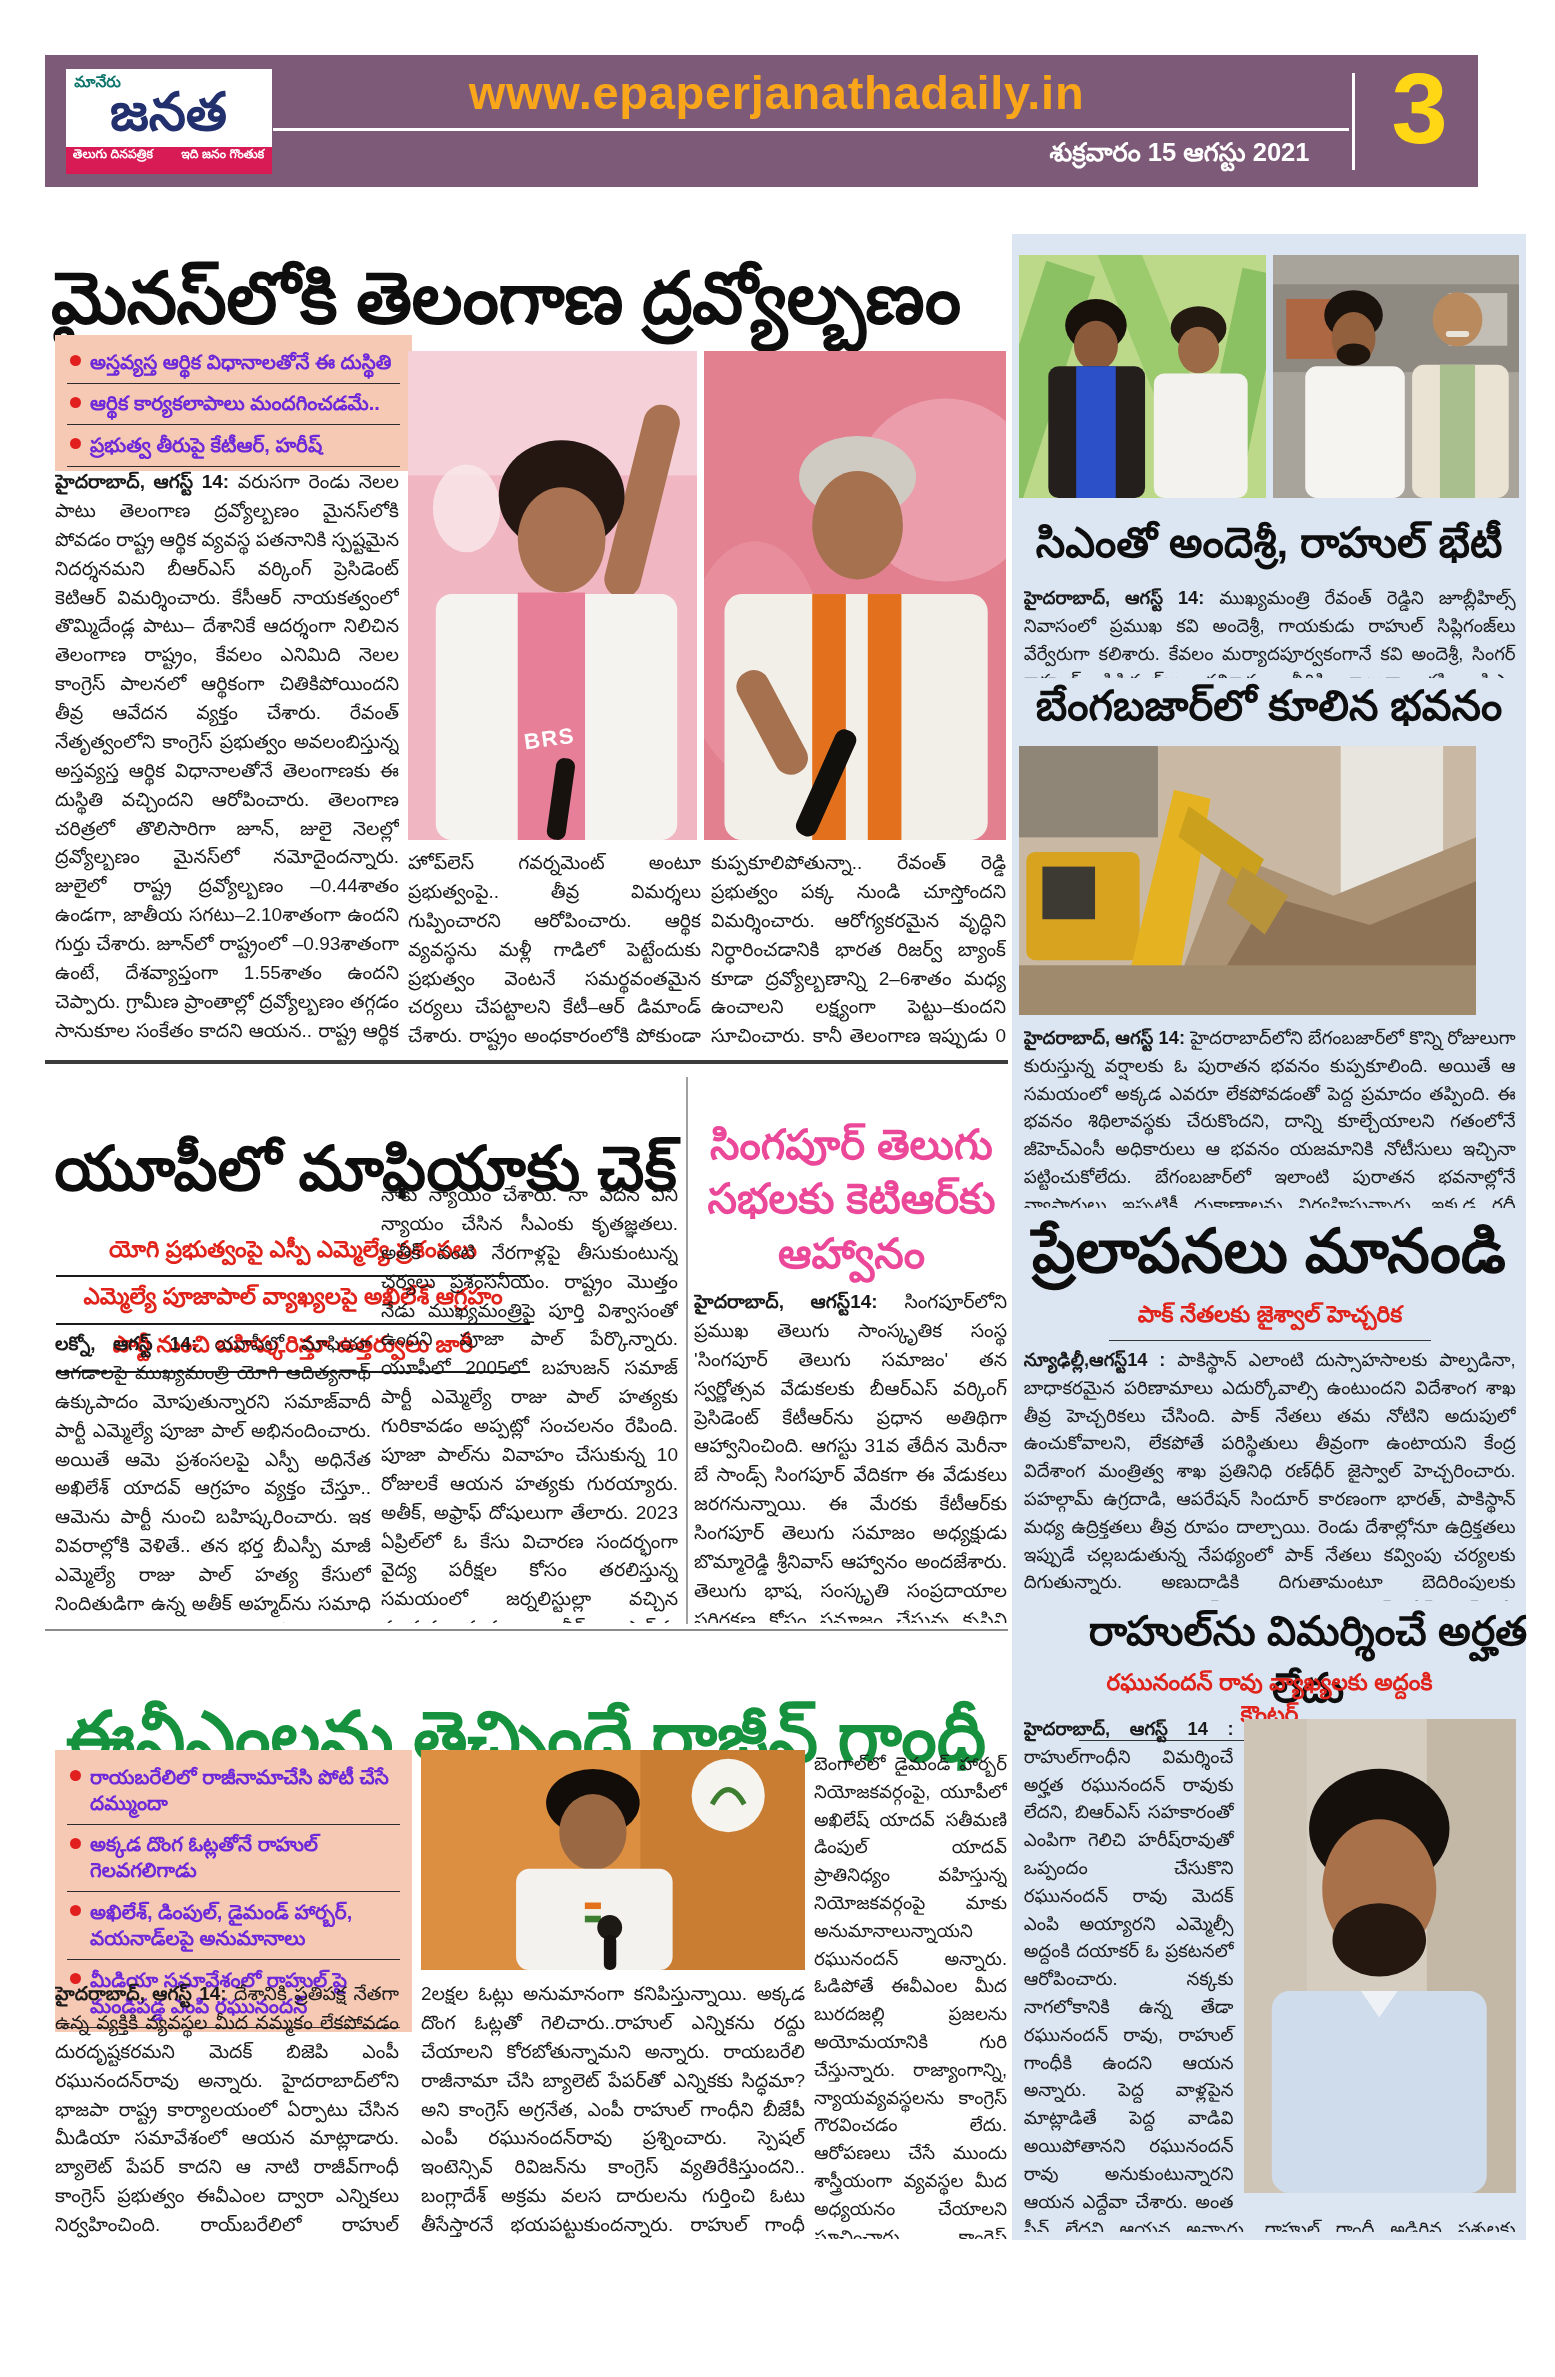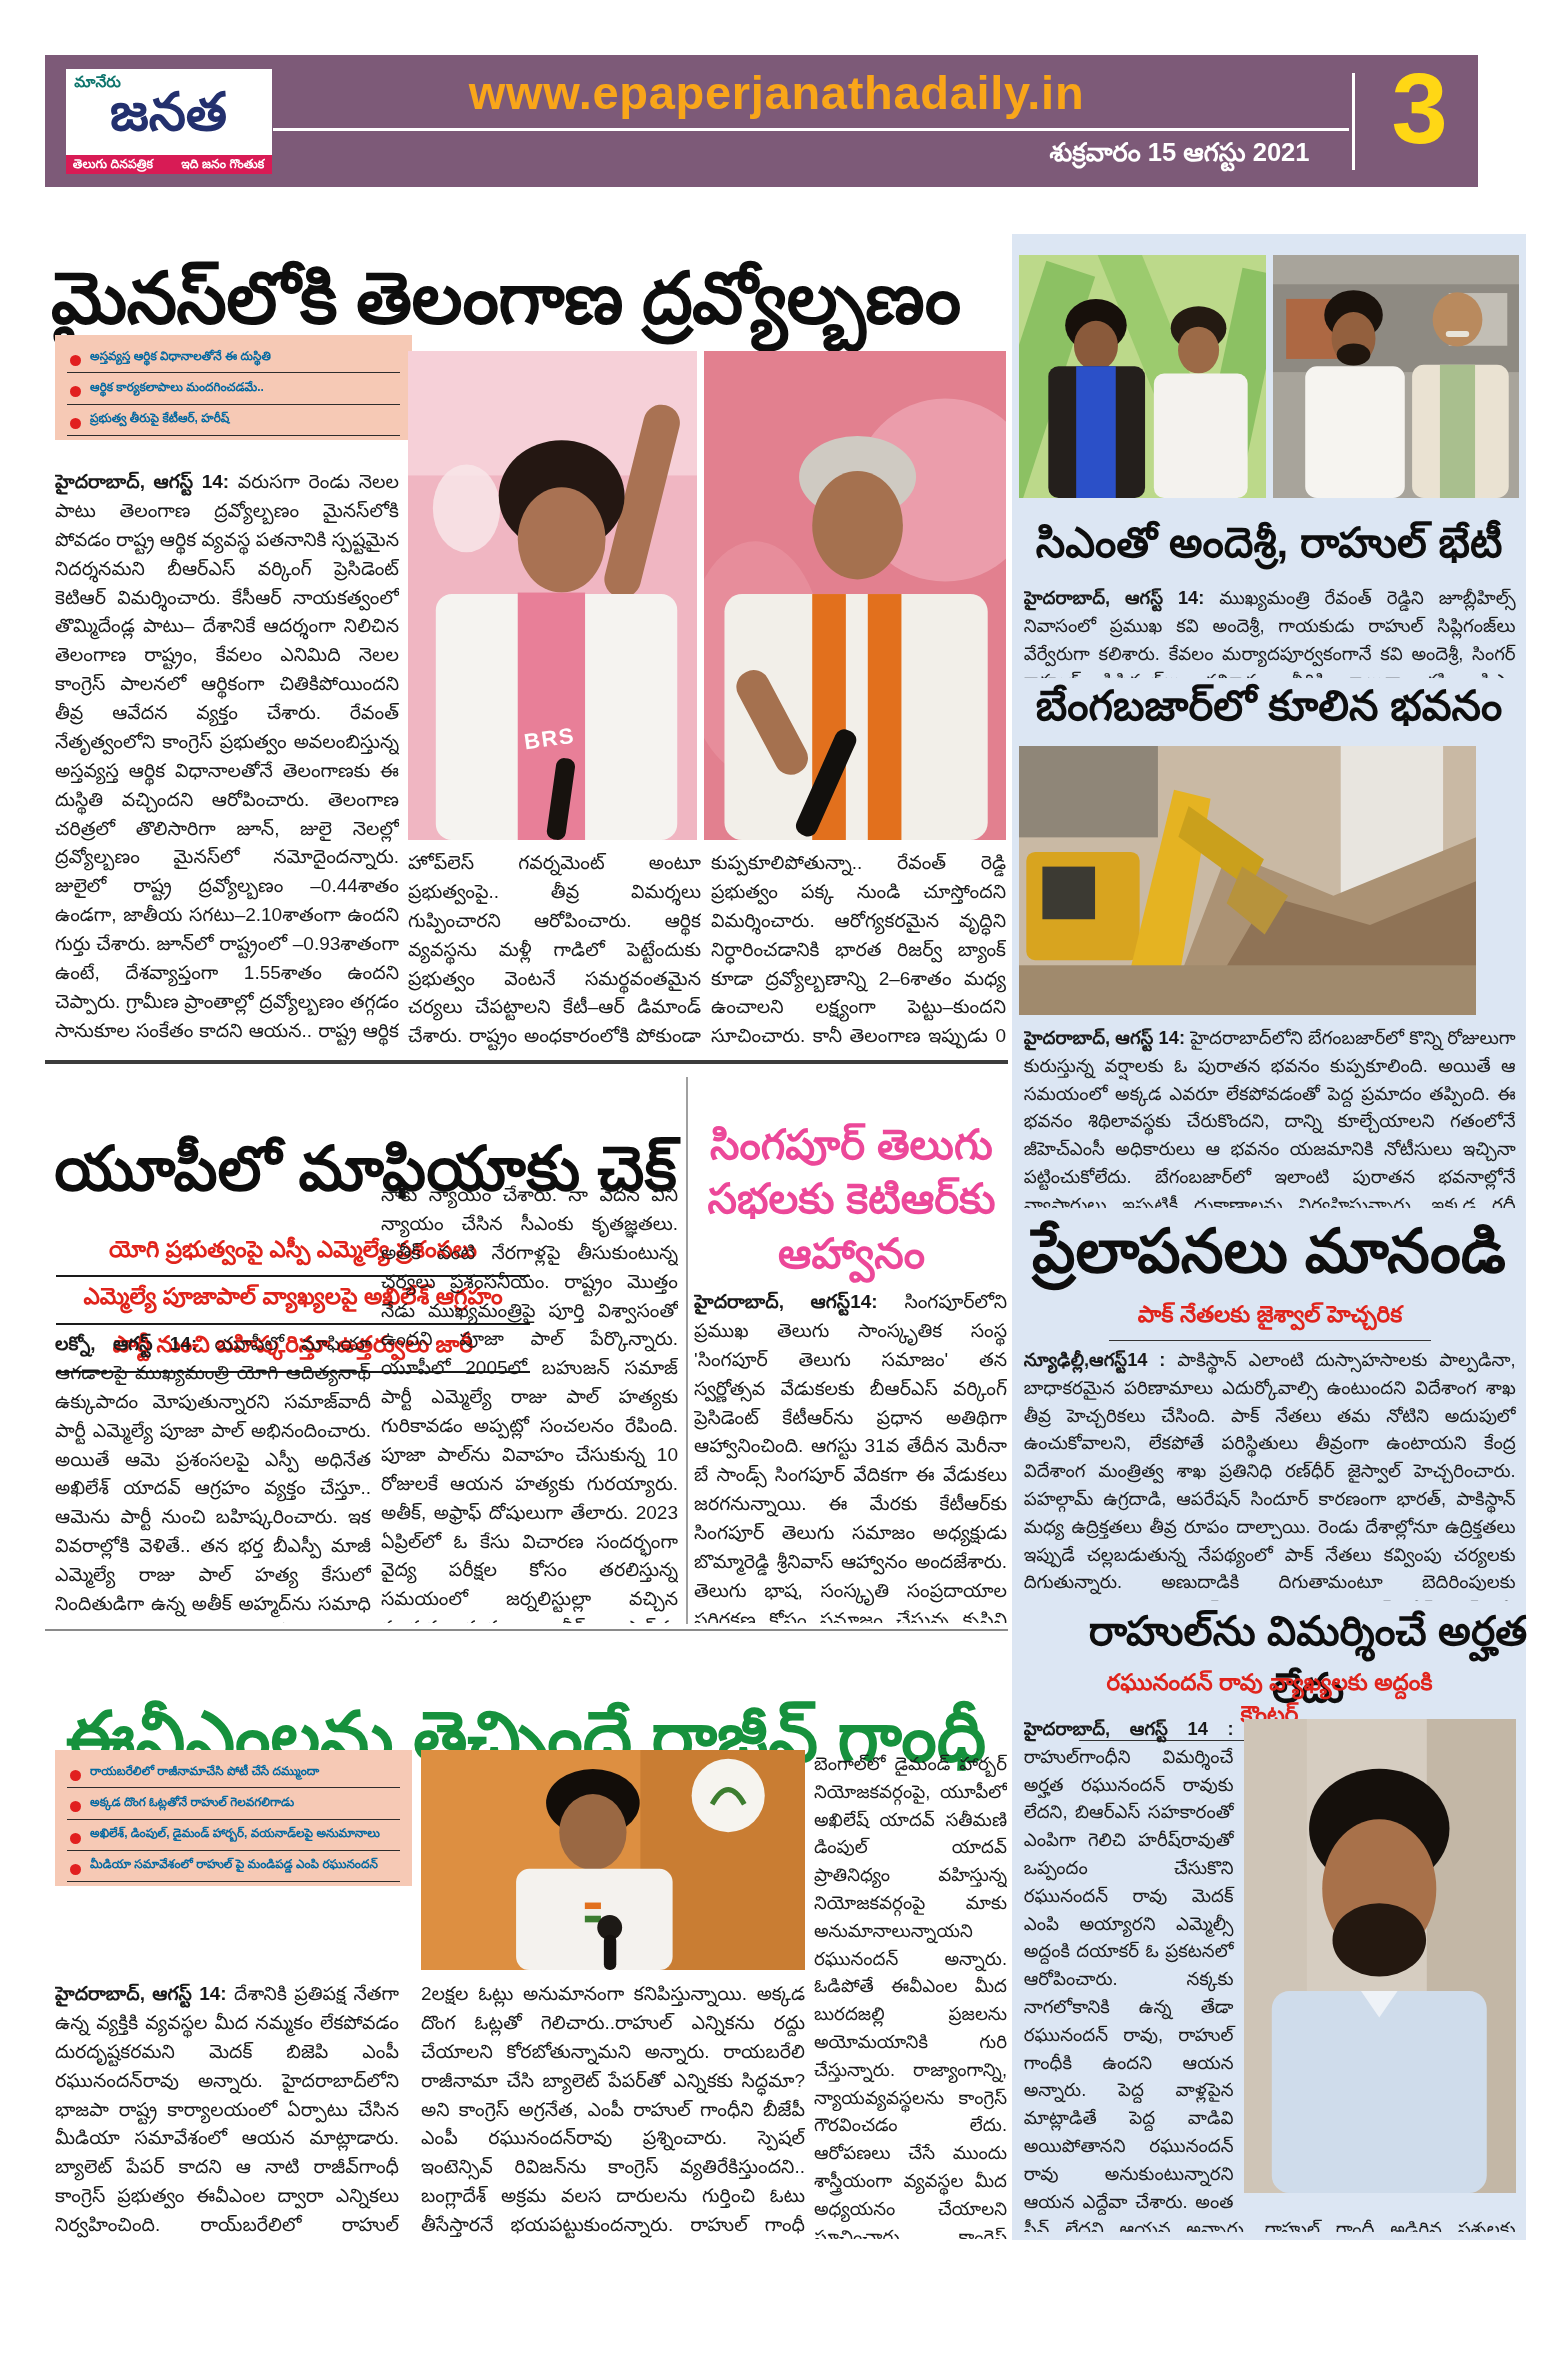--- a/index.html
+++ b/index.html
@@ -5,37 +5,37 @@
   html,body{margin:0;padding:0;background:#dcdcdc;}
   .page{position:relative;width:1556px;height:2377px;background:#ffffff;overflow:hidden;
         font-family:"Liberation Sans","DejaVu Sans",sans-serif;color:#1a1a1a;}
   .abs{position:absolute;}
 
   
   .masthead{left:45px;top:55px;width:1433px;height:132px;background:#7d5a78;}
   .logo-box{left:20.5px;top:14px;width:206px;height:105px;background:#ffffff;overflow:hidden;}
   .logo-top{position:absolute;left:8.8px;top:3.7px;font-size:15.4px;font-weight:bold;color:#0f766e;}
   .logo-main{position:absolute;left:0;top:16px;width:100%;text-align:center;font-size:53px;font-weight:bold;color:#23306e;line-height:1;}
-  .logo-strip{position:absolute;left:0;bottom:0;width:100%;height:19px;background:#d81b55;display:flex;align-items:flex-end;justify-content:space-between;padding:0 7.3px;box-sizing:border-box;}
+  .logo-strip{position:absolute;left:0;bottom:0;width:100%;height:27px;background:#d81b55;display:flex;align-items:flex-start;justify-content:space-between;padding:0 7.3px;box-sizing:border-box;}
   .logo-strip span{color:#ffffff;font-size:12.4px;font-weight:bold;}
   .m-url{left:241px;top:10.2px;width:981px;text-align:center;font-size:47px;font-weight:bold;color:#f9a61a;letter-spacing:0.7px;}
   .m-hline{left:228px;top:73px;width:1076px;height:2.9px;background:#ffffff;}
   .m-date{left:944px;top:83px;width:381px;text-align:center;font-size:25.6px;font-weight:bold;color:#ffffff;}
   .m-vline{left:1307px;top:17.6px;width:2.9px;height:97px;background:#ffffff;}
   .m-page{left:1316px;top:-4.4px;width:117px;text-align:center;font-size:101px;font-weight:bold;color:#ffd715;}
 
   
   .bodytext{font-size:19px;line-height:1.52;text-align:justify;margin:0;}
   .bodytext .dl{font-weight:bold;}
   .col{overflow:hidden;}
 
   
   .bullet-box{background:#f6c9b5;padding:7.3px 11.7px 4.4px 11.7px;box-sizing:border-box;}
   .bullet-box ul{list-style:none;margin:0;padding:0;}
-  .bullet-box li{position:relative;padding:6.6px 2.9px 8px 23.4px;font-size:12px;font-weight:bold;color:#0369a1;border-bottom:1.5px solid #2c2c2c;line-height:1.3;}
+  .bullet-box li{position:relative;padding:6.6px 2.9px 8px 23.4px;font-size:20px;font-weight:bold;color:#6d28d9;border-bottom:1.5px solid #2c2c2c;line-height:1.3;}
   .bullet-box li:last-child{border-bottom:1.5px solid #2c2c2c;}
   .dot{position:absolute;left:2.9px;top:13px;width:11px;height:11px;border-radius:50%;background:#e11f1f;}
 
   
   .hl-main{left:51px;top:214px;width:959px;font-size:72px;font-weight:bold;color:#0e0e0e;line-height:1.02;letter-spacing:-0.7px;}
   .hl-up{left:47px;top:1082px;width:637px;text-align:center;font-size:62px;font-weight:bold;color:#0e0e0e;}
   .hl-sg{left:694px;top:1083px;width:315px;text-align:center;font-size:42px;font-weight:bold;color:#ec4899;line-height:1.3;}
   .hl-evm{left:45px;top:1639px;width:962px;text-align:center;font-size:70px;font-weight:bold;color:#16913d;}
   .subhead-red{font-size:23px;font-weight:bold;color:#e0241c;text-align:center;border-bottom:2.2px solid #1a1a1a;padding:6.6px 0 7.3px 0;}
   .up-subs{left:56px;top:1181px;width:474px;margin-top:48px;}

